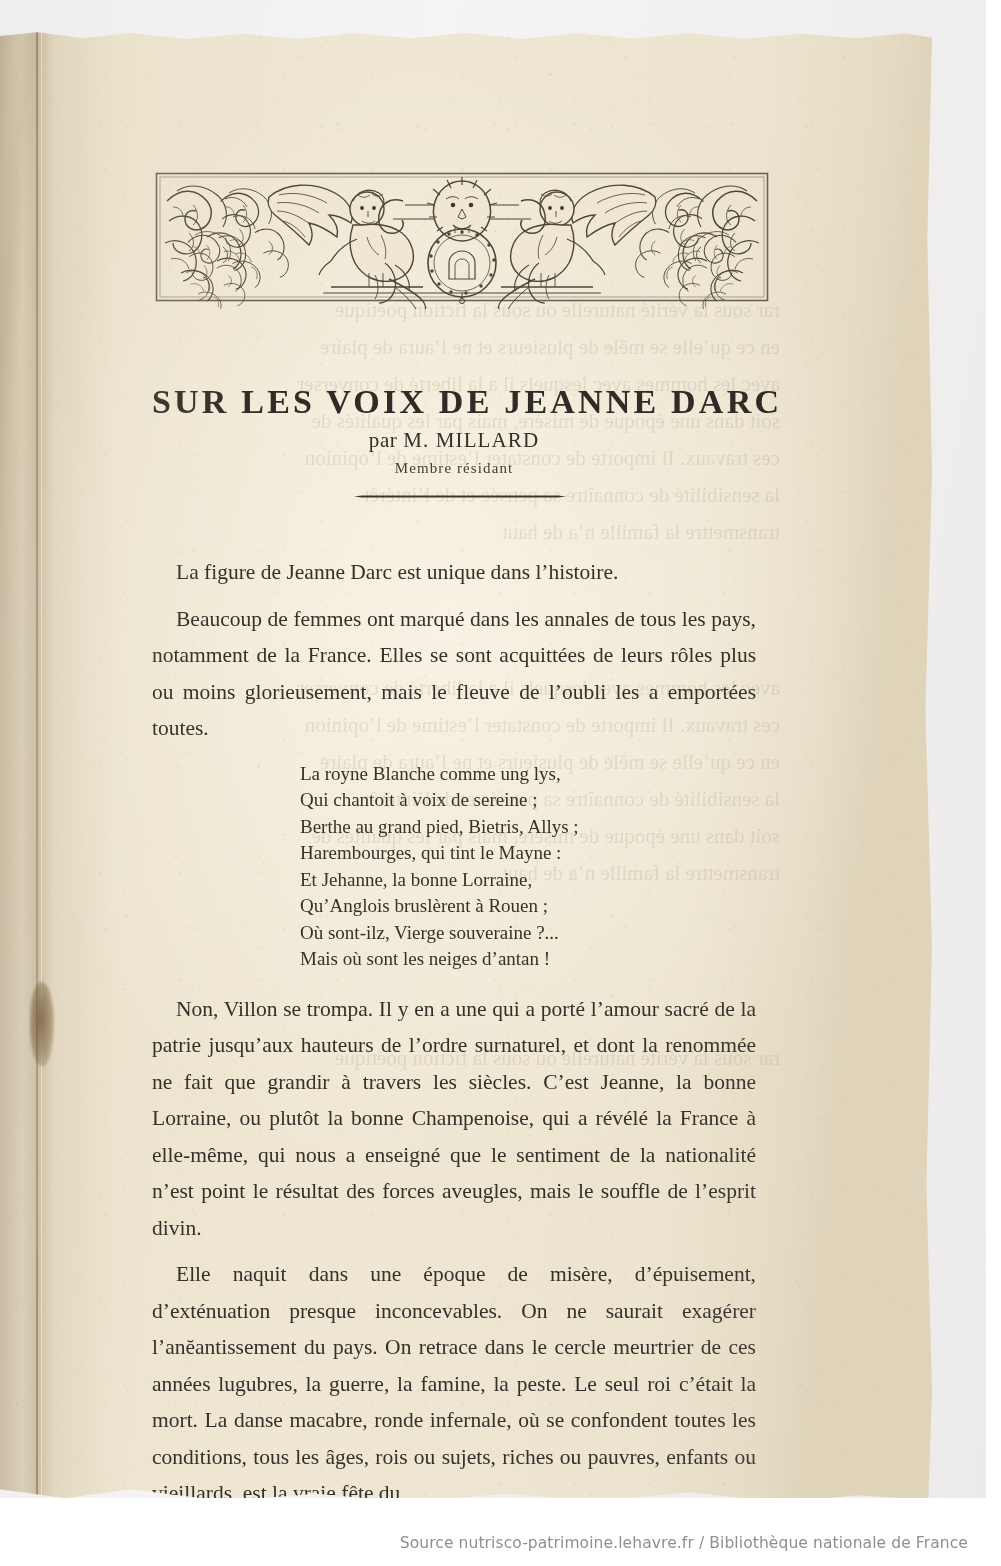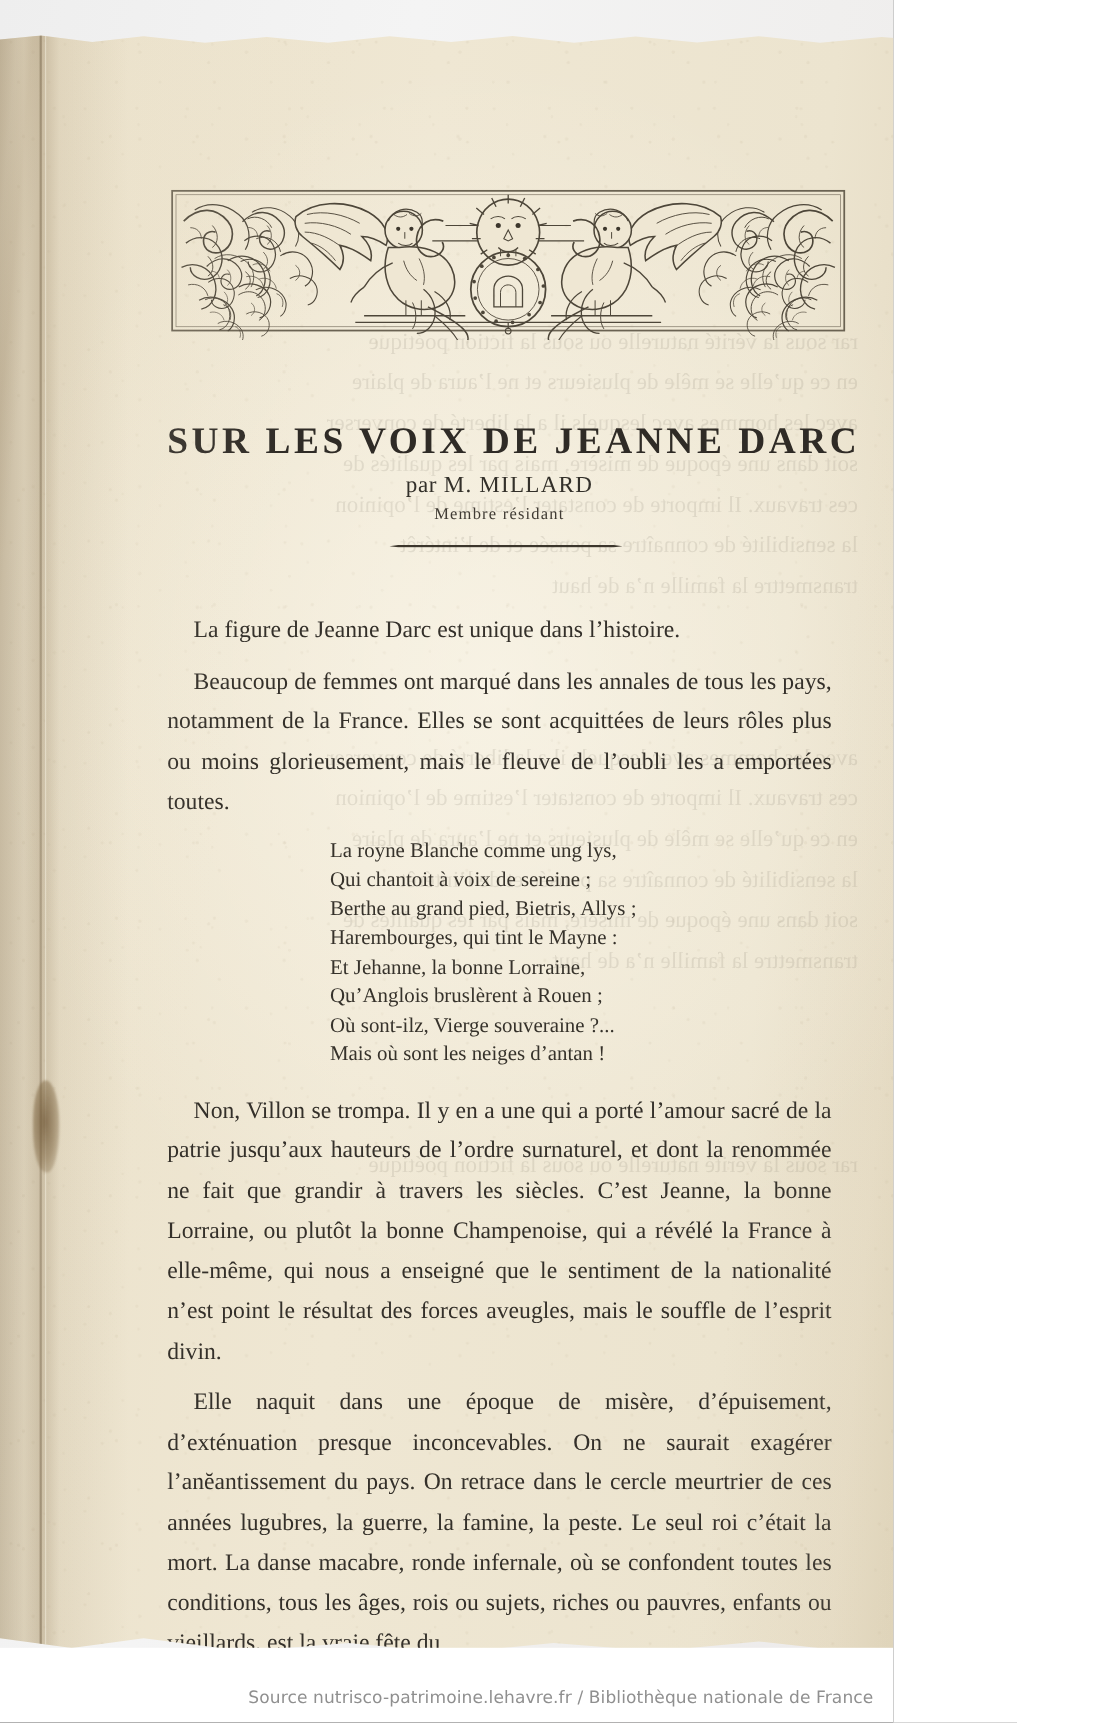--- a/index.html
+++ b/index.html
@@ -3,24 +3,24 @@
 <meta charset="utf-8">
 <style>
   html, body {
     margin: 0;
     padding: 0;
     background: #ffffff;
   }
 
   #viewport {
     position: relative;
-    width: 812px;
+    width: 986px;
     height: 1566px;
     overflow: hidden;
-    background: #000000;
+    background: #fef9c3;
     font-family: "Liberation Serif", "DejaVu Serif", serif;
   }
 
   
   .scan-backdrop {
     position: absolute;
     inset: 0;
     background: linear-gradient(100deg, #eeeeee 0%, #f4f4f4 35%, #f0efee 70%, #eceaea 100%);
   }
 

